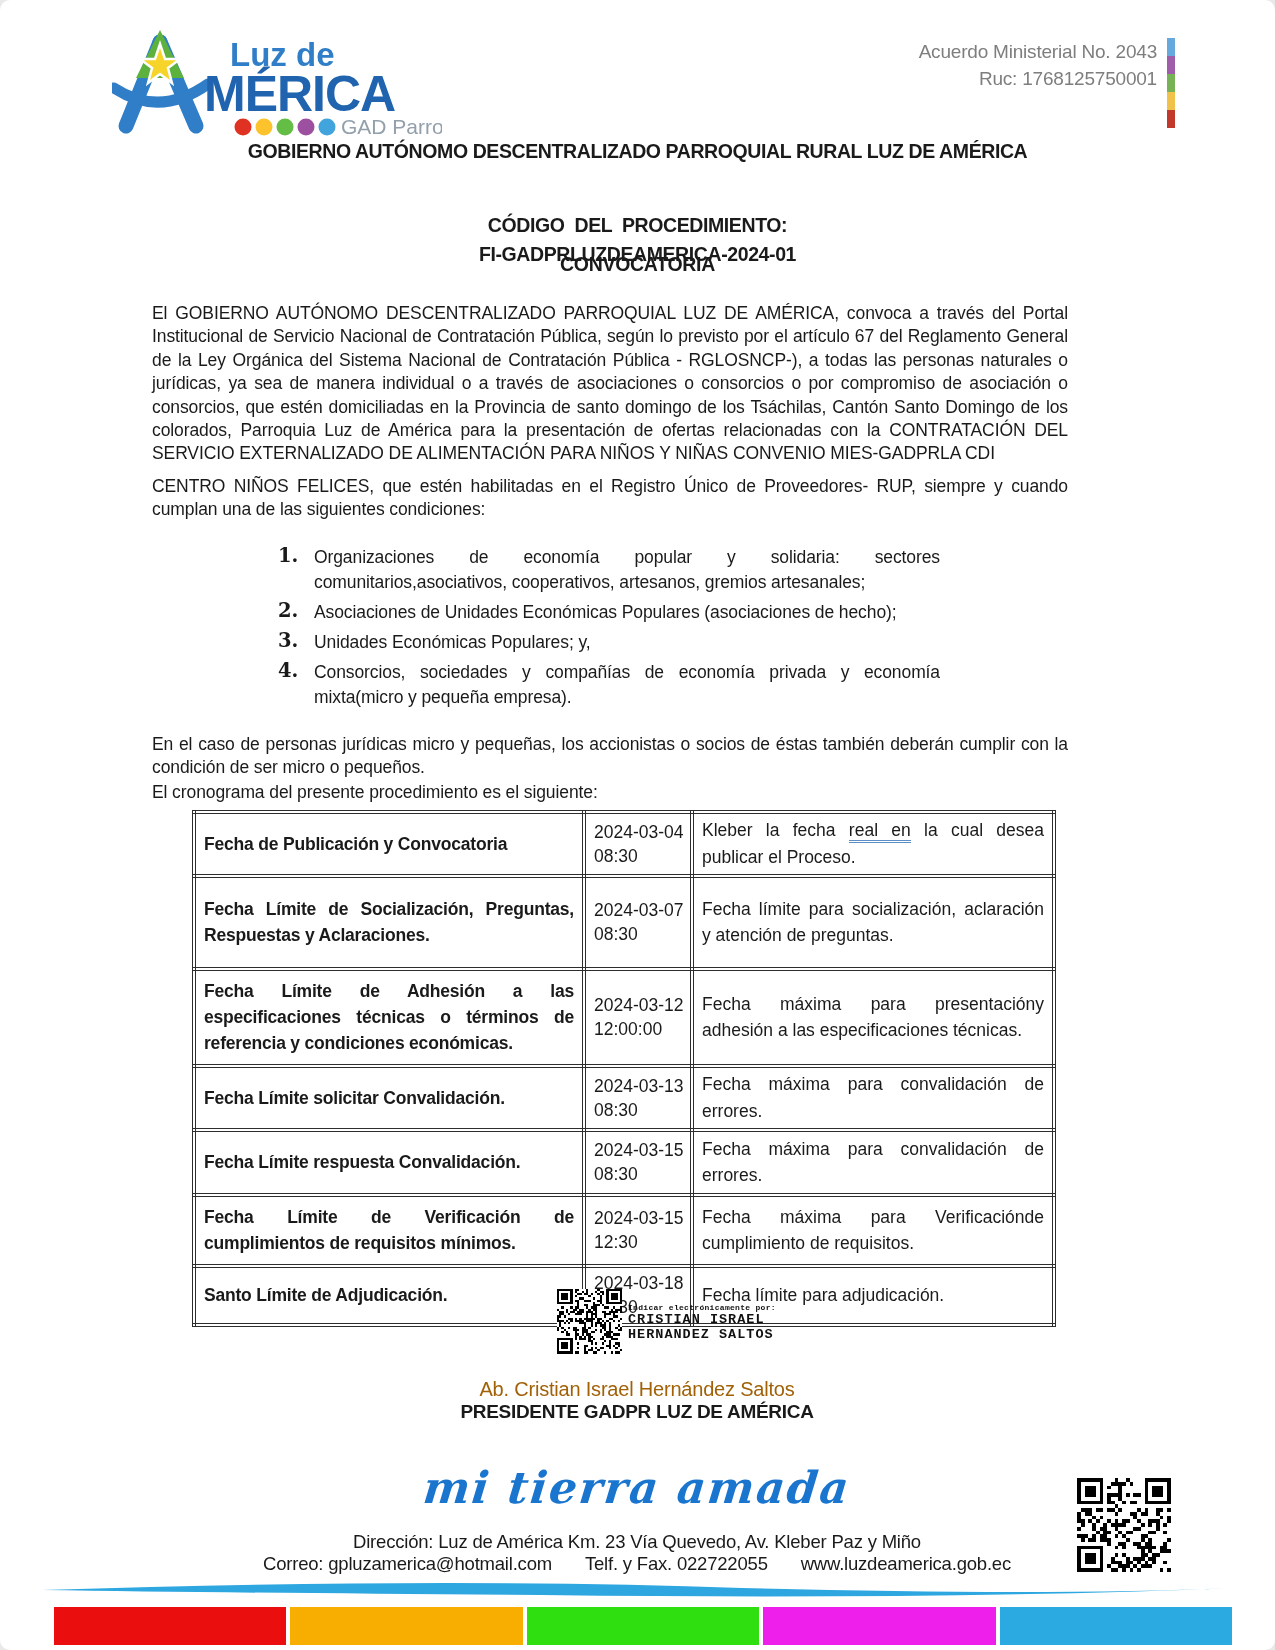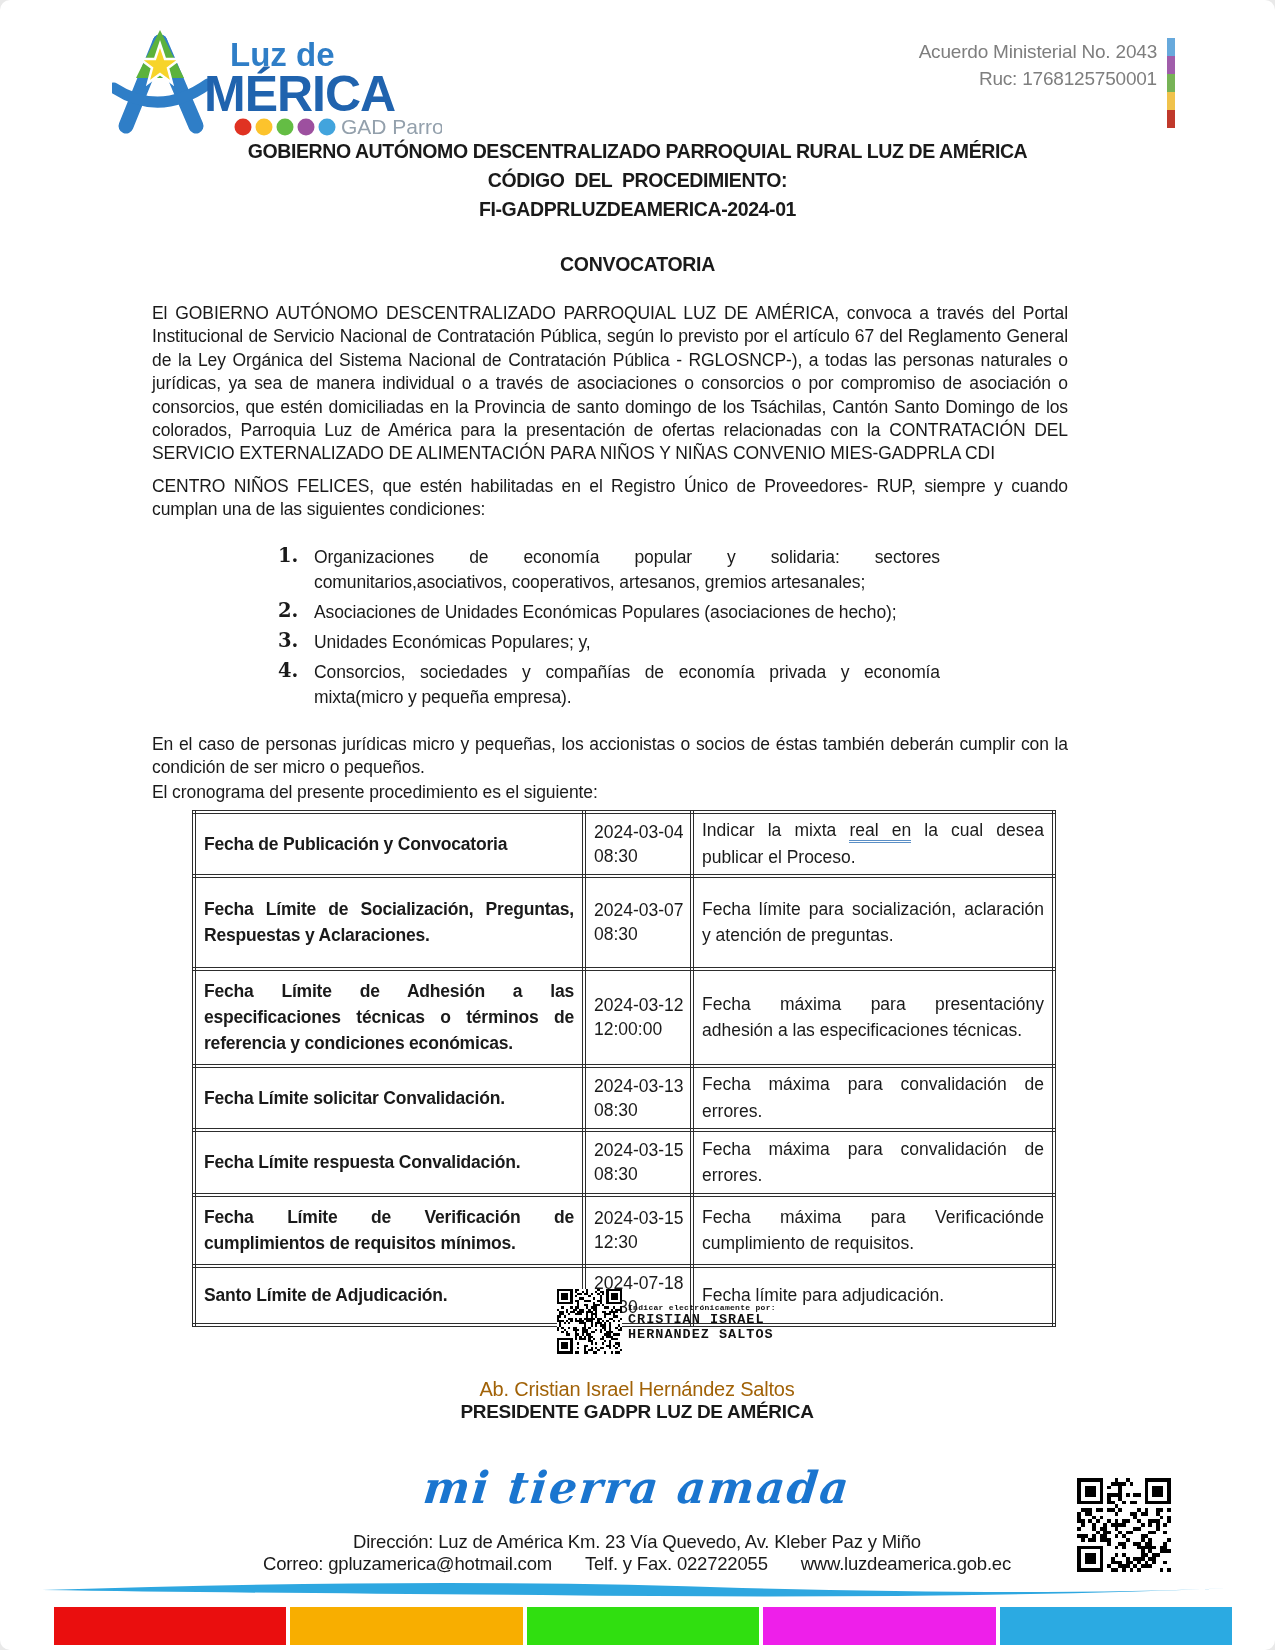--- a/index.html
+++ b/index.html
@@ -9,21 +9,21 @@
   
   .logo{position:absolute;left:112px;top:26px;width:330px;height:112px;}
   .ministerial{position:absolute;top:38px;right:118px;text-align:right;
                color:#7e7e7e;font-size:19px;line-height:27px;letter-spacing:-0.2px;}
   .side-bar{position:absolute;right:100px;top:38px;width:8px;height:90px;display:flex;flex-direction:column;}
   .side-bar div{flex:1;}
 
   
   .doc-title{position:absolute;left:0;top:137px;width:1275px;text-align:center;
              font-weight:bold;font-size:19.5px;line-height:29px;letter-spacing:-0.4px;}
-  .doc-title .ws{word-spacing:5px;}
+  .doc-title .ws{word-spacing:5px;margin-top:45px;}
   .heading{position:absolute;left:0;top:253px;width:1275px;text-align:center;
            font-weight:bold;font-size:19.5px;letter-spacing:-0.3px;}
 
   
   .bodyblock{position:absolute;left:152px;width:916px;font-size:17.5px;line-height:23.4px;
              text-align:justify;letter-spacing:-0.1px;}
   #para-1{top:302px;}
   #para-2{top:475px;}
   .olist{position:absolute;left:278px;top:545px;width:662px;font-size:17.5px;line-height:25px;
          text-align:justify;letter-spacing:-0.1px;}
@@ -144,21 +144,21 @@
   <div id="para-3" class="bodyblock">En el caso de personas jurídicas micro y pequeñas, los accionistas o socios de éstas también deberán cumplir con la condición de ser micro o pequeños.</div>
 
   <table class="sched">
     <tbody>
         <tr class="r1">
       <td class="t-label">Fecha de Publicación y Convocatoria</td>
       <td class="t-date">
         <span class="d">2024-03-04</span>
         <span class="d">08:30</span>
       </td>
-      <td class="t-desc"><span>Indicar la mixta </span><span class="gram-underline">real en</span><span> la cual desea publicar el Proceso.</span></td>
+      <td class="t-desc"><span>Kleber la fecha </span><span class="gram-underline">real en</span><span> la cual desea publicar el Proceso.</span></td>
     </tr>
     <tr class="r2">
       <td class="t-label">Fecha Límite de Socialización, Preguntas, Respuestas y Aclaraciones.</td>
       <td class="t-date">
         <span class="d">2024-03-07</span>
         <span class="d">08:30</span>
       </td>
       <td class="t-desc">Fecha límite para socialización, aclaración y atención de preguntas.</td>
     </tr>
     <tr class="r3">
@@ -189,21 +189,21 @@
       <td class="t-label">Fecha Límite de Verificación de cumplimientos de requisitos mínimos.</td>
       <td class="t-date">
         <span class="d">2024-03-15</span>
         <span class="d">12:30</span>
       </td>
       <td class="t-desc">Fecha máxima para Verificaciónde cumplimiento de requisitos.</td>
     </tr>
     <tr class="r7">
       <td class="t-label">Santo Límite de Adjudicación.</td>
       <td class="t-date">
-        <span class="d">2024-07-18</span>
+        <span class="d">2024-03-18</span>
         <span class="d">12:30</span>
       </td>
       <td class="t-desc">Fecha límite para adjudicación.</td>
     </tr>
   </tbody>
     </table>
 
   <div class="sig-qr qr"><svg viewBox="0 0 29 29" shape-rendering="crispEdges">
         <rect width="29" height="29" fill="#fff"></rect>
         <rect x="8" y="0" width="1" height="1" fill="#000"></rect>

